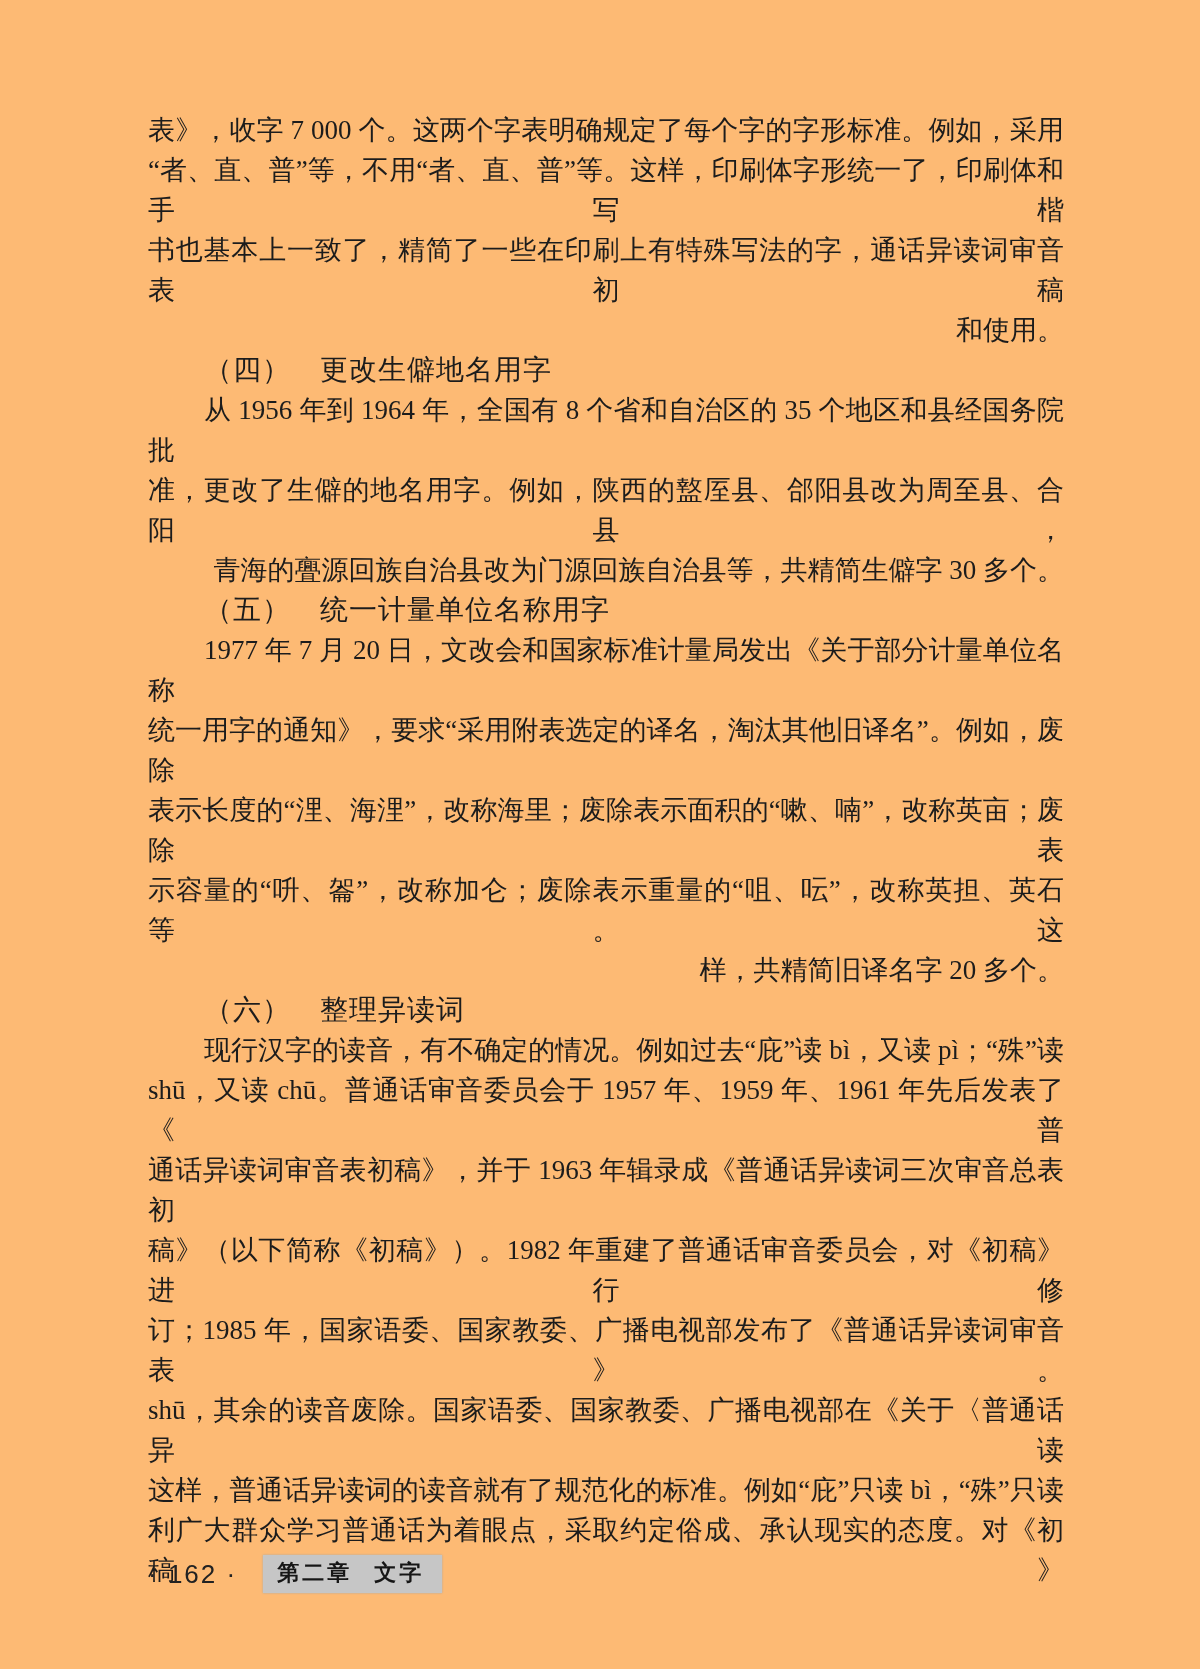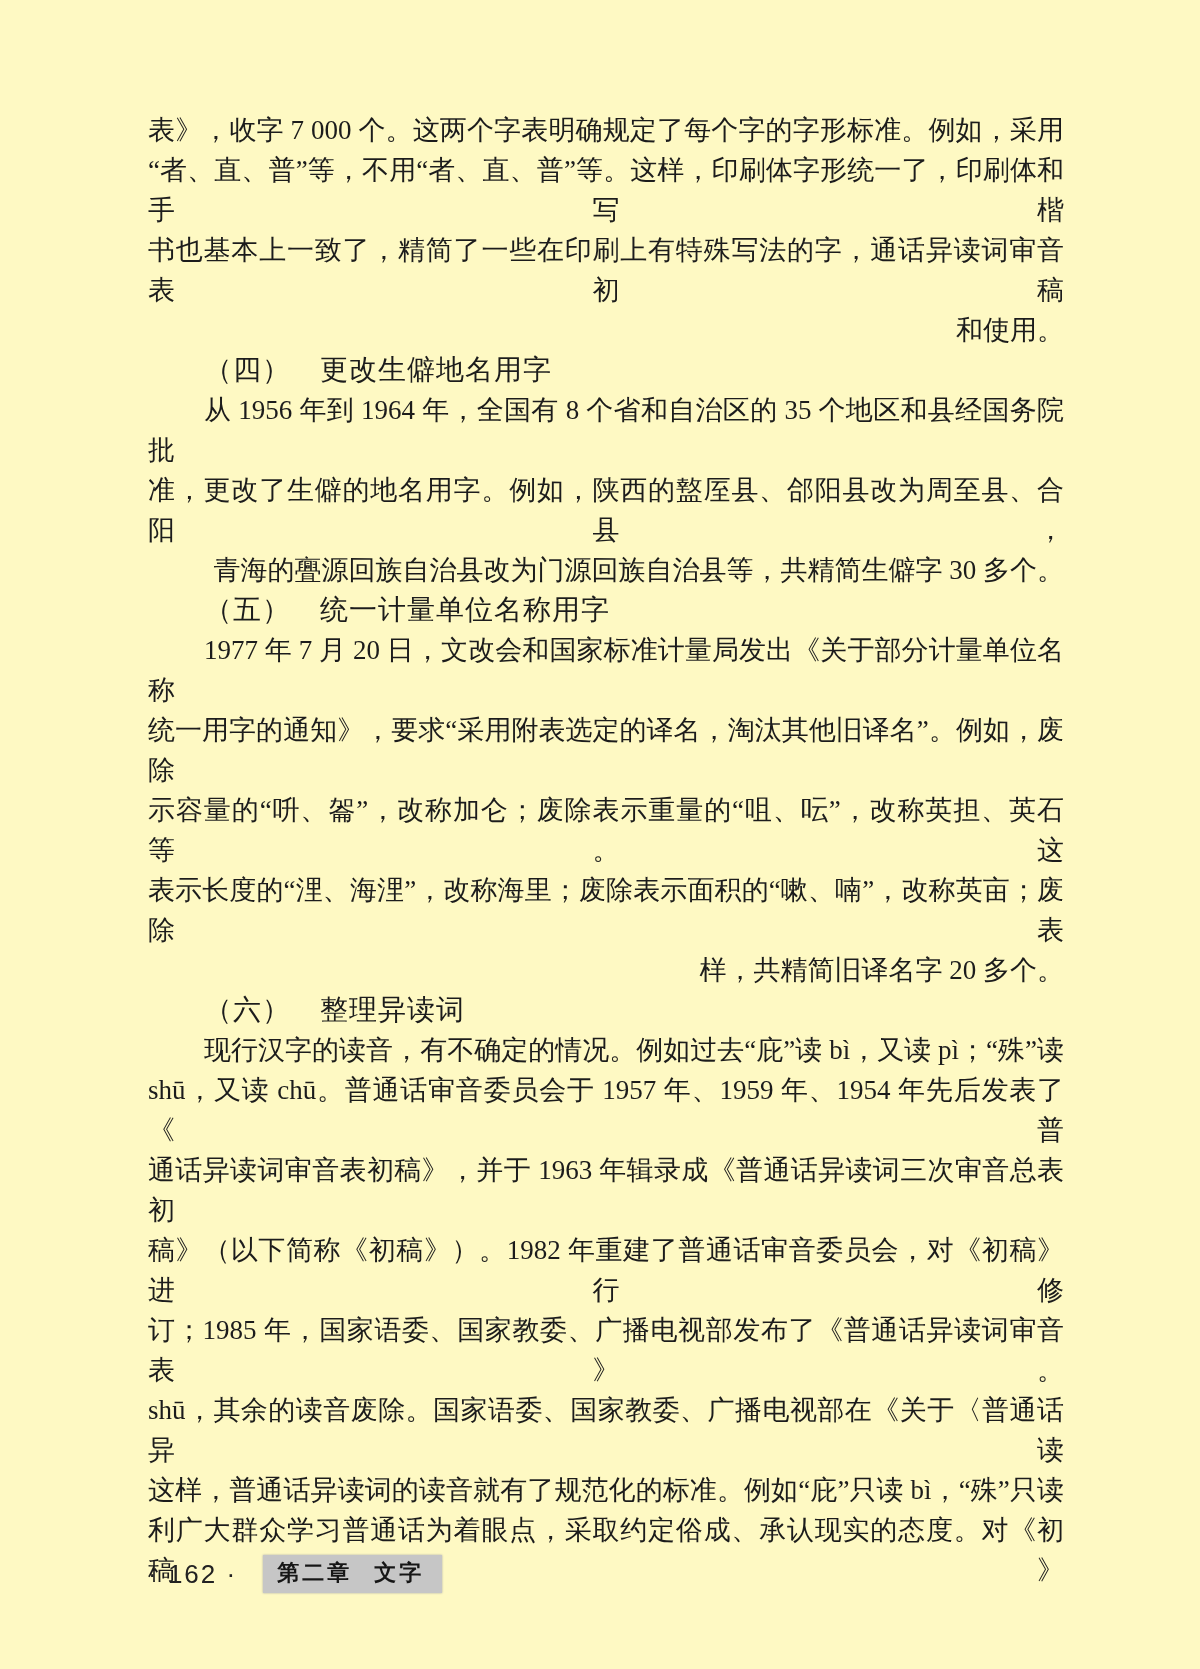--- a/index.html
+++ b/index.html
@@ -4,21 +4,21 @@
 <style>
   html, body {
     margin: 0;
     padding: 0;
     background: #ffffff;
   }
   #page {
     position: relative;
     width: 1200px;
     height: 1669px;
-    background: #fef9c3;
+    background: #fdba74;
     overflow: hidden;
     color: #1c1c1c;
   }
   #text-area {
     position: absolute;
     top: 110px;
     left: 148px;
     width: 916px;
     font-family: "Liberation Serif", "DejaVu Serif", serif;
     font-size: 27px;
@@ -87,28 +87,28 @@
       <div class="block heading">（四）　更改生僻地名用字</div>
       <div class="block body">
         <div class="line full first">从 1956 年到 1964 年，全国有 8 个省和自治区的 35 个地区和县经国务院批</div>
         <div class="line full">准，更改了生僻的地名用字。例如，陕西的盩厔县、郃阳县改为周至县、合阳县，</div>
         <div class="line">青海的亹源回族自治县改为门源回族自治县等，共精简生僻字 30 多个。</div>
       </div>
       <div class="block heading">（五）　统一计量单位名称用字</div>
       <div class="block body">
         <div class="line full first">1977 年 7 月 20 日，文改会和国家标准计量局发出《关于部分计量单位名称</div>
         <div class="line full">统一用字的通知》，要求“采用附表选定的译名，淘汰其他旧译名”。例如，废除</div>
+        <div class="line full">表示长度的“浬、海浬”，改称海里；废除表示面积的“嗽、喃”，改称英亩；废除表</div>
         <div class="line full">示容量的“呏、嗧”，改称加仑；废除表示重量的“咀、呍”，改称英担、英石等。这</div>
-        <div class="line full">表示长度的“浬、海浬”，改称海里；废除表示面积的“嗽、喃”，改称英亩；废除表</div>
         <div class="line">样，共精简旧译名字 20 多个。</div>
       </div>
       <div class="block heading">（六）　整理异读词</div>
       <div class="block body">
         <div class="line full first">现行汉字的读音，有不确定的情况。例如过去“庇”读 bì，又读 pì；“殊”读</div>
-        <div class="line full">shū，又读 chū。普通话审音委员会于 1957 年、1959 年、1954 年先后发表了《普</div>
+        <div class="line full">shū，又读 chū。普通话审音委员会于 1957 年、1959 年、1961 年先后发表了《普</div>
         <div class="line full">通话异读词审音表初稿》，并于 1963 年辑录成《普通话异读词三次审音总表初</div>
         <div class="line full">稿》（以下简称《初稿》）。1982 年重建了普通话审音委员会，对《初稿》进行修</div>
         <div class="line full">订；1985 年，国家语委、国家教委、广播电视部发布了《普通话异读词审音表》。</div>
         <div class="line full">shū，其余的读音废除。国家语委、国家教委、广播电视部在《关于〈普通话异读</div>
         <div class="line full">这样，普通话异读词的读音就有了规范化的标准。例如“庇”只读 bì，“殊”只读</div>
         <div class="line full">利广大群众学习普通话为着眼点，采取约定俗成、承认现实的态度。对《初稿》</div>
       </div>
     </div>
   <div id="footer">
     <span id="page-number">· 162 ·</span>

